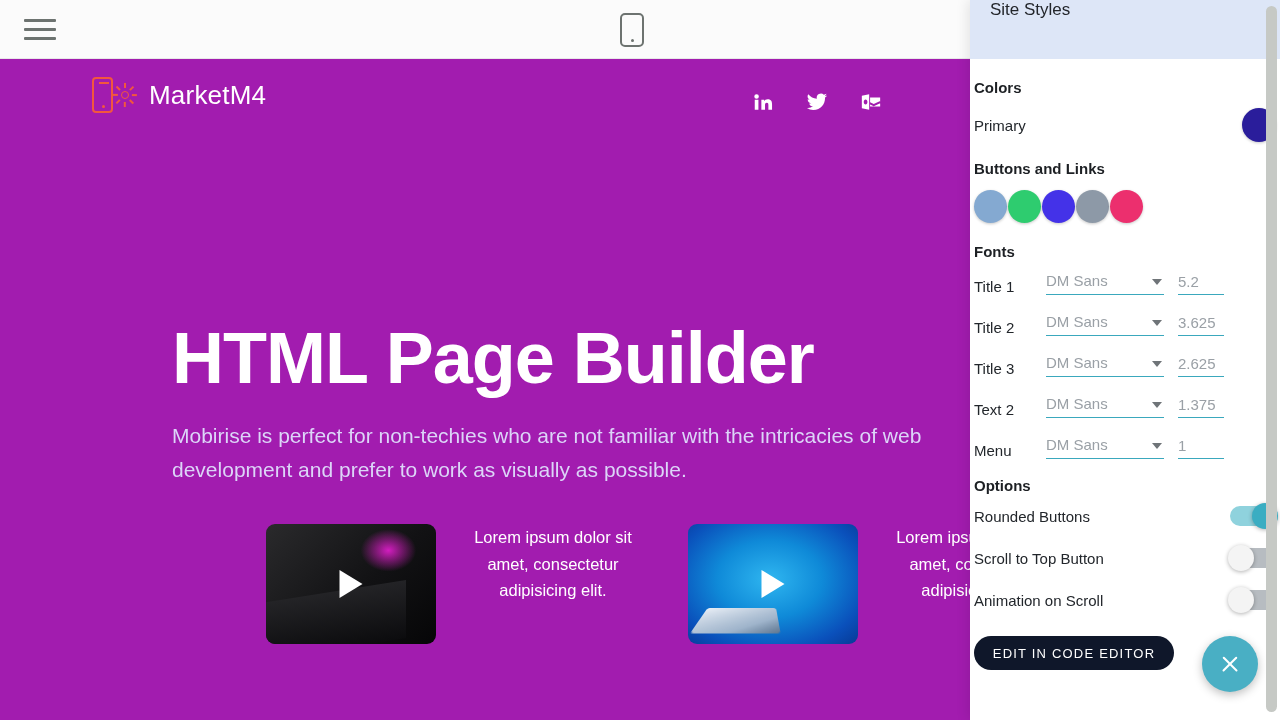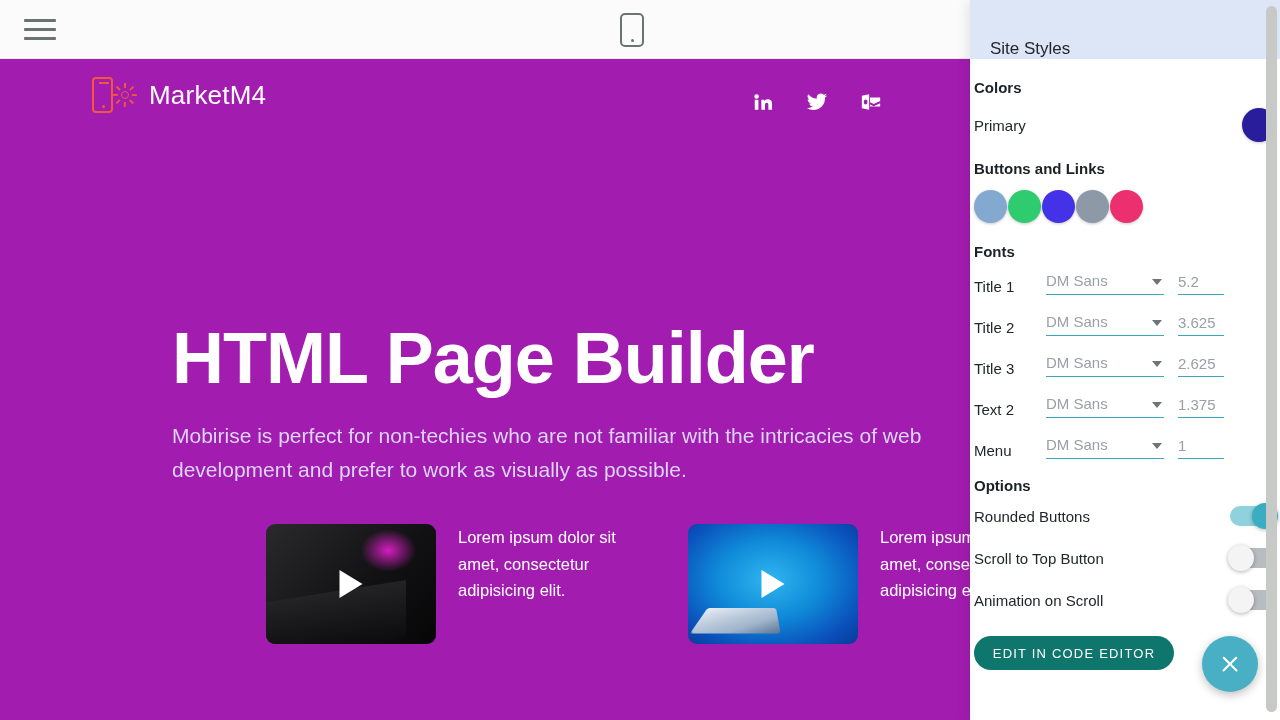--- a/index.html
+++ b/index.html
@@ -103,29 +103,29 @@
     content: ""; position: absolute; left: 12px; bottom: 10px; width: 78px; height: 30px;
     background: linear-gradient(160deg, #e8eef6 0%, #9fb4cb 70%, #5d7590 100%);
     transform: perspective(60px) rotateX(34deg) skewX(-12deg);
     border-radius: 3px;
   }
   .play {
     position: absolute; left: 50%; top: 50%; transform: translate(-50%, -50%);
     width: 0; height: 0; border-style: solid; border-width: 14px 0 14px 23px;
     border-color: transparent transparent transparent #ffffff; z-index: 3;
   }
-  .card-text { color: #ffffff; font-size: 16.5px; line-height: 1.62; width: 190px; }
+  .card-text { color: #ffffff; font-size: 16.5px; line-height: 1.62; width: 190px; text-align: center; }
 
   
   .panel {
     position: absolute; top: 0; right: 0; width: 310px; height: 720px;
     background: #ffffff; box-shadow: -2px 0 12px rgba(0,0,0,0.10);
   }
   .panel-head {
-    height: 59px; background: #dde6f7; display: flex; align-items: flex-end; padding-left: 20px;
+    height: 59px; background: #dde6f7; display: flex; align-items: flex-start; padding-left: 20px;
   }
   .panel-head h1 { font-size: 17px; font-weight: 400; color: #23262b; }
   .panel-body { padding: 0 4px; }
   .sec-title { font-size: 15px; font-weight: 700; color: #1d2024; margin-top: 20px; margin-bottom: 12px; }
 
   .row { display: flex; align-items: center; justify-content: space-between; }
   .row-label { font-size: 15px; color: #22262b; }
   .swatch { width: 34px; height: 34px; border-radius: 50%; box-shadow: 0 1px 3px rgba(0,0,0,.22); cursor: pointer; }
   .swatch-row { display: flex; gap: 1px; margin-top: 13px; }
   .swatch-sm { width: 33px; height: 33px; border-radius: 50%; box-shadow: 0 1px 3px rgba(0,0,0,.22); cursor: pointer; }
@@ -156,21 +156,21 @@
     position: absolute; top: -3px; width: 26px; height: 26px; border-radius: 50%;
     box-shadow: 0 1px 4px rgba(0,0,0,.30);
   }
   .toggle.on .track { background: #8fd2dd; }
   .toggle.on .knob { right: -2px; background: #3aadc2; }
   .toggle.off .track { background: #b7bcc1; }
   .toggle.off .knob { left: -2px; background: #f4f4f4; }
 
   .code-btn {
     margin-top: 4px; width: 200px; height: 34px; border: none; border-radius: 17px;
-    background: #0f766e; color: #ffffff; font-size: 13px; letter-spacing: 1.2px;
+    background: #0f172a; color: #ffffff; font-size: 13px; letter-spacing: 1.2px;
     cursor: pointer; font-family: "Liberation Sans", sans-serif;
   }
 
   .close-fab {
     position: absolute; right: 22px; bottom: 28px; width: 56px; height: 56px;
     border-radius: 50%; background: #49afc4; box-shadow: 0 3px 10px rgba(0,0,0,.25);
     cursor: pointer;
   }
   .close-fab::before, .close-fab::after {
     content: ""; position: absolute; left: 18px; top: 27px; width: 20px; height: 2.4px;

